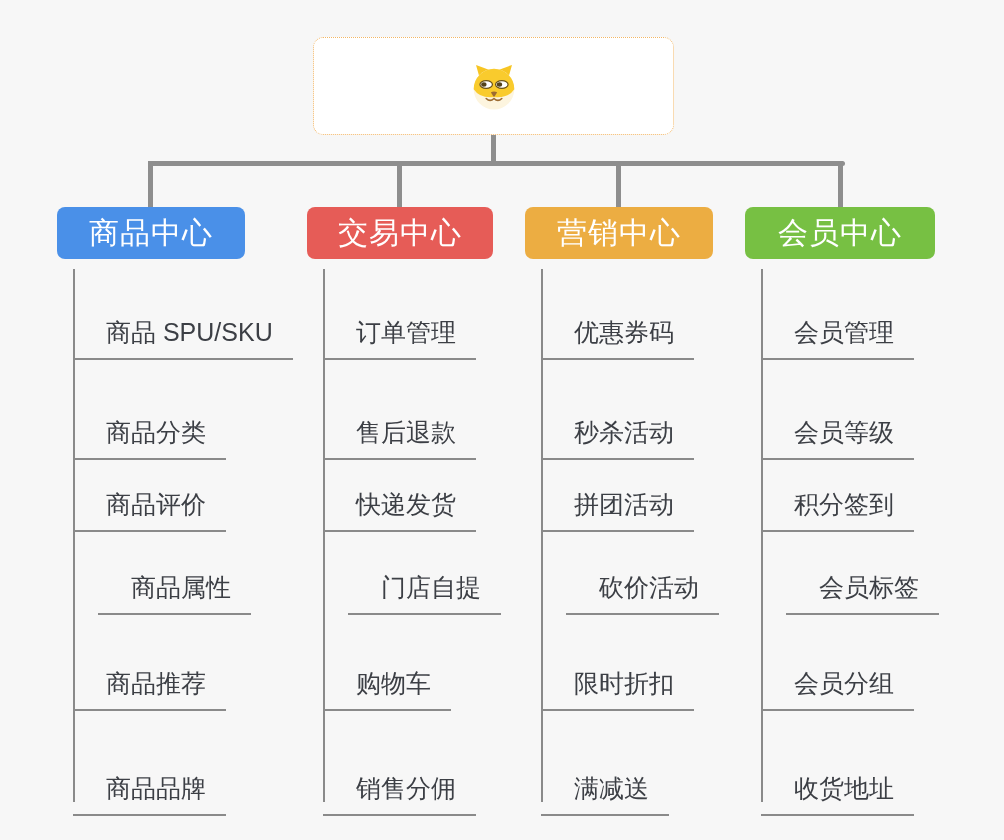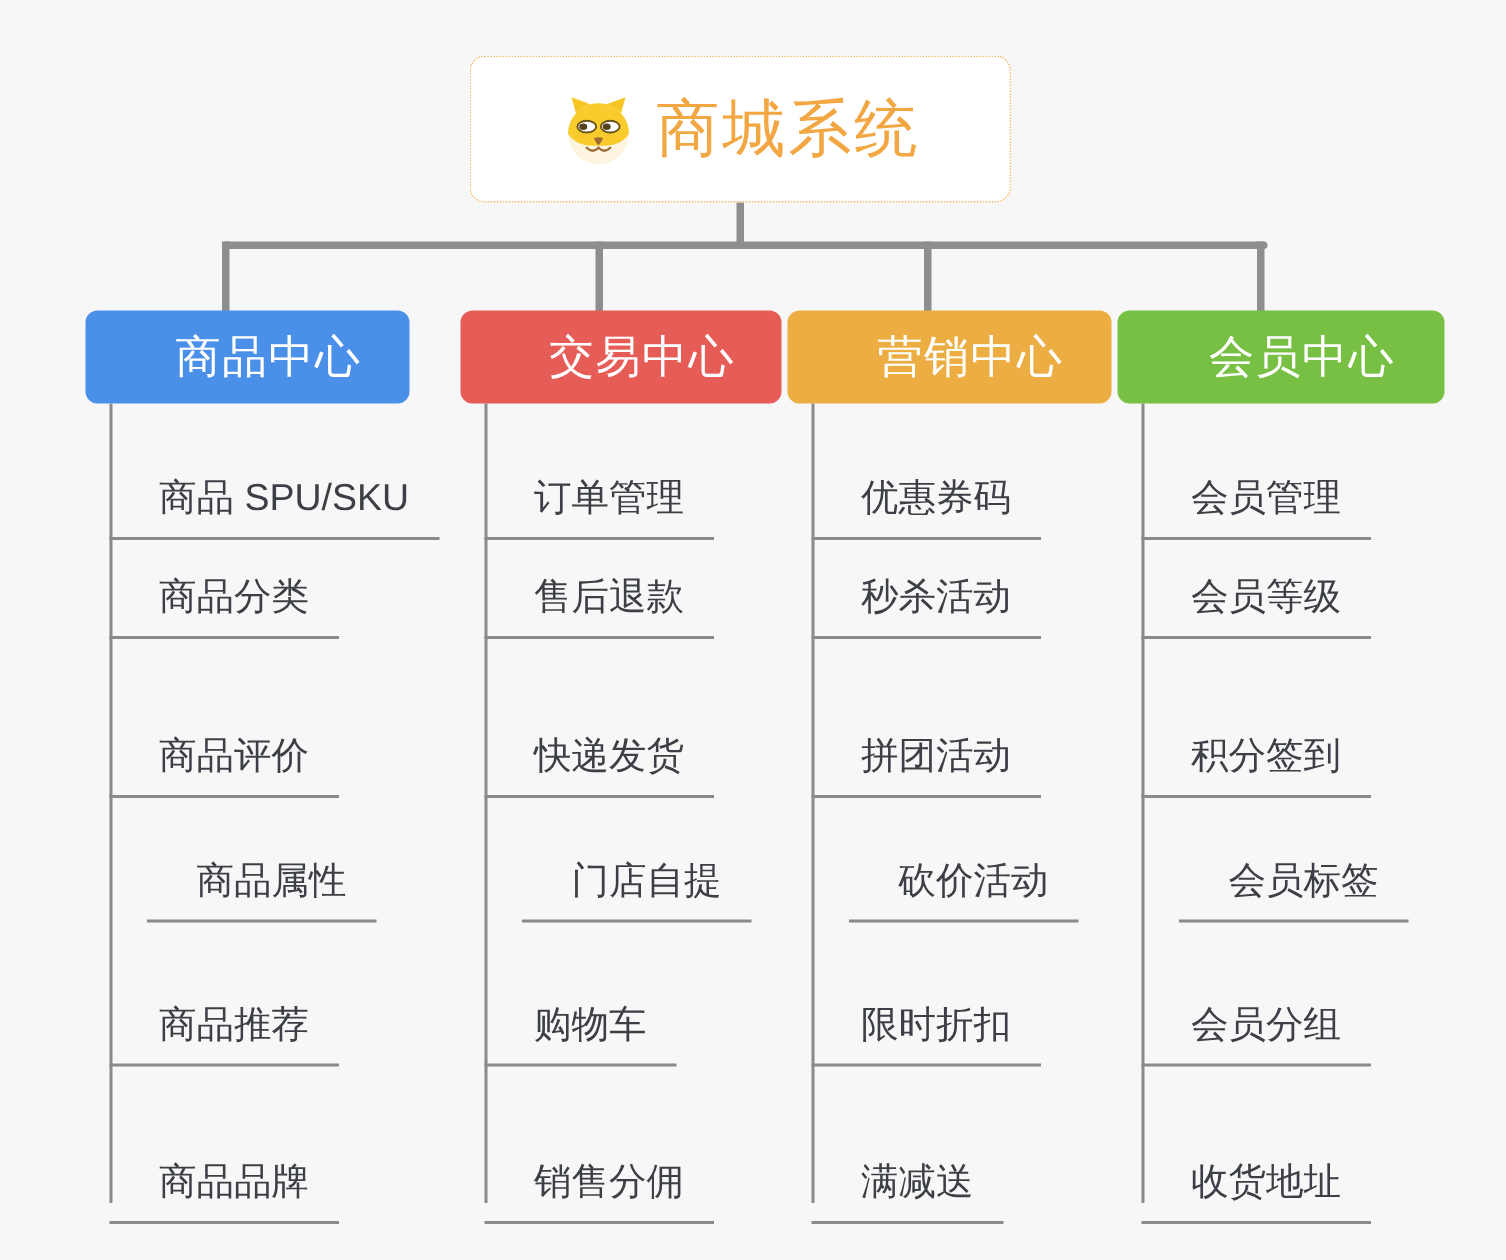--- a/index.html
+++ b/index.html
@@ -33,28 +33,27 @@
   }
   .root-title{
     font-size:42px;
     letter-spacing:2px;
     font-weight:500;
   }
   .dog{width:50px;height:50px;display:inline-block;}
   .dog svg{width:100%;height:100%;display:block;}
   
   .branch-header{
-    position:absolute;top:207px;height:62px;
+    position:absolute;top:207px;height:52px;
     border-radius:8px;
     color:#ffffff;
     font-size:30px;
     letter-spacing:1px;
     display:flex;align-items:center;justify-content:center;
     cursor:default;
-    padding-left:28px;
   }
   .bh1{left:57px;width:188px;}
   .bh2{left:307px;width:186px;}
   .bh3{left:525px;width:188px;}
   .bh4{left:745px;width:190px;}
   
   .vline{
     position:absolute;top:269px;height:533px;width:2px;
     background:#8a8a8a;
   }
@@ -67,21 +66,21 @@
     position:absolute;
     box-sizing:content-box;
     padding:0 20px 9px 33px;
     height:33px;line-height:33px;
     border-bottom:2px solid #8a8a8a;
     font-size:25px;
     color:#3c3f45;
     white-space:nowrap;
   }
   .c1{left:73px;}  .c2{left:323px;}  .c3{left:541px;}  .c4{left:761px;}
-  .r1{top:316px;}  .r2{top:382px;}  .r3{top:488px;}
+  .r1{top:316px;}  .r2{top:416px;}  .r3{top:488px;}
   .r4{top:571px;margin-left:25px;}  .r5{top:667px;}  .r6{top:772px;}
 </style>
 </head>
 <body>
 
 <div class="canvas">
 
   <div class="conn stem"></div>
   <div class="conn bus"></div>
   <div class="conn drop drop1"></div>
@@ -97,21 +96,20 @@
         <circle cx="32" cy="36" r="26" fill="#fdf5df"></circle>
         <path d="M6 36 A26 26 0 0 1 58 36 Q50 48 32 46 Q14 48 6 36 Z" fill="#f9cb2d"></path>
         <ellipse cx="22" cy="30" rx="8" ry="5" fill="#ffffff" stroke="#6b5318" stroke-width="1.6"></ellipse>
         <ellipse cx="42" cy="30" rx="8" ry="5" fill="#ffffff" stroke="#6b5318" stroke-width="1.6"></ellipse>
         <ellipse cx="19" cy="30" rx="3.4" ry="2.8" fill="#53421c"></ellipse>
         <ellipse cx="39" cy="30" rx="3.4" ry="2.8" fill="#53421c"></ellipse>
         <path d="M28 40 Q32 38 36 40 L33 45 Q32 46 31 45 Z" fill="#9c6b32"></path>
         <path d="M22 48 q5 5 10 0 q5 5 10 0" stroke="#9c6b32" stroke-width="2" fill="none" stroke-linecap="round"></path>
       </svg>
     </span>
-    <span class="root-title" style="color: rgb(242, 167, 66);">商城系统</span>
   </div>
 
   <div class="branch-header bh1" style="background: rgb(74, 144, 232);">商品中心</div>
   <div class="branch-header bh2" style="background: rgb(230, 92, 87);">交易中心</div>
   <div class="branch-header bh3" style="background: rgb(236, 173, 66);">营销中心</div>
   <div class="branch-header bh4" style="background: rgb(119, 192, 67);">会员中心</div>
 
   <div class="vline vl1"></div>
   <div class="vline vl2"></div>
   <div class="vline vl3"></div>

